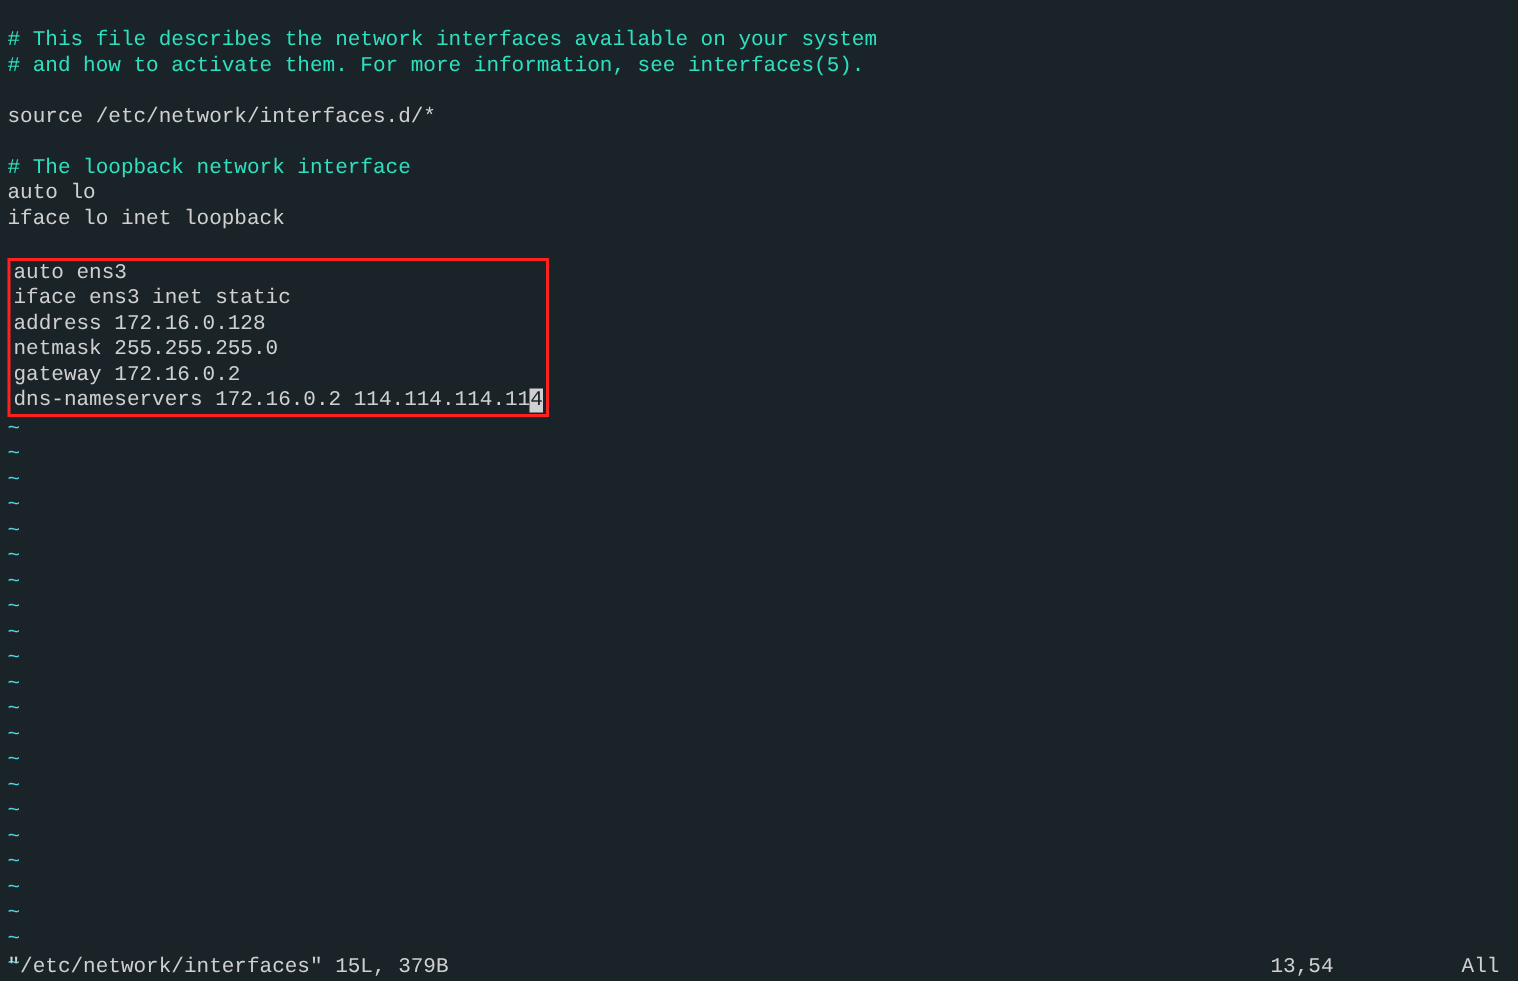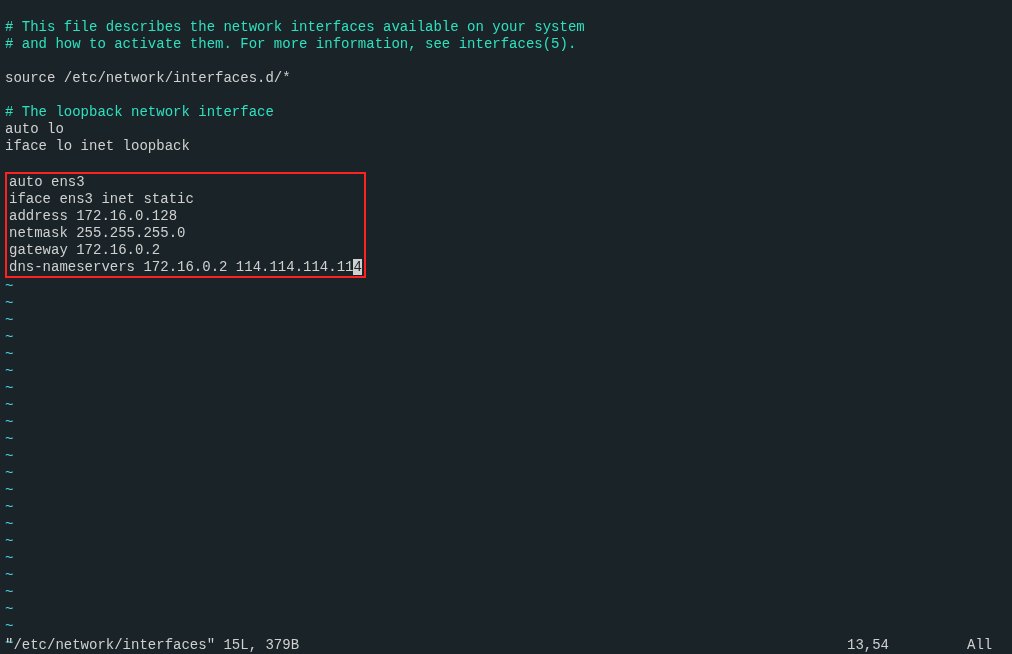--- a/index.html
+++ b/index.html
@@ -47,21 +47,21 @@
       height: 17px;
     }
     .status-left {
       flex: 1;
     }
     .status-pos {
       width: 120px;
     }
     .status-pct {
       width: 40px;
-      text-align: left;
+      text-align: center;
     }
   </style>
 </head>
 <body>
 
 <div class="editor">
 <span class="comment"># This file describes the network interfaces available on your system</span>
 <span class="comment"># and how to activate them. For more information, see interfaces(5).</span>
 
 <span>source /etc/network/interfaces.d/*</span>

